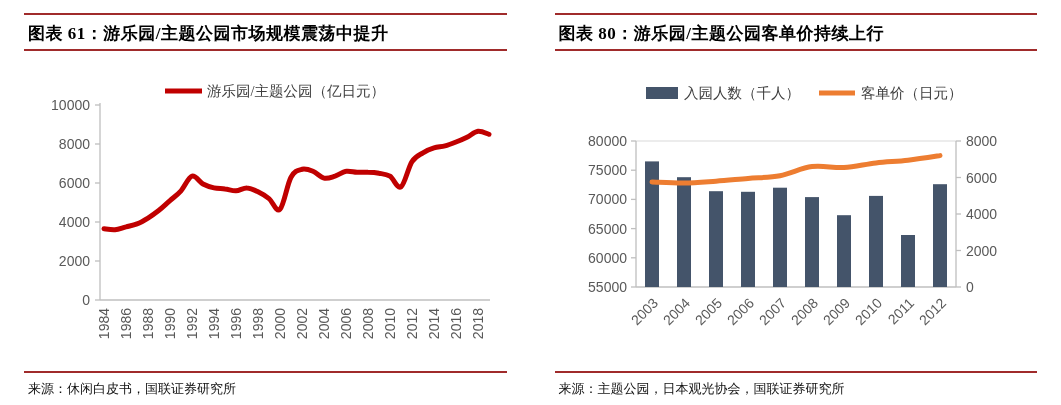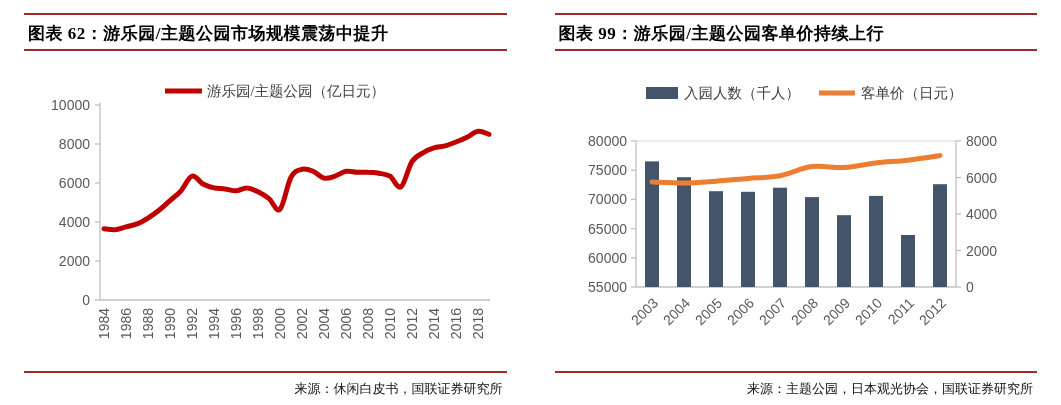--- a/index.html
+++ b/index.html
@@ -16,34 +16,34 @@
   .rule.bottom { margin-top:10px; }
   h2.fig-title {
     font-family:"Liberation Serif", serif;
     font-size:17px; font-weight:bold; color:#000;
     margin:7px 28px 4px 28px; letter-spacing:0.5px; white-space:nowrap;
   }
   .chart-host { width:530px; height:310px; }
   .chart-host svg { display:block; }
   p.source {
     font-family:"Liberation Serif", serif;
-    font-size:13px; color:#111; margin:7px 28px 0 28px;text-align:right;
+    font-size:13px; color:#111; margin:7px 28px 0 28px;
   }
   svg text { font-family:"Liberation Sans", sans-serif; }
   svg text.tick { fill:#595959; font-size:14px; }
   svg text.legend-label { font-family:"Liberation Serif", serif; fill:#3d3d3d; font-size:14.5px; }
 </style>
 </head>
 <body>
 
 <div class="page">
 
   <section class="panel">
     <div class="rule top"></div>
-    <h2 class="fig-title">图表 62：游乐园/主题公园市场规模震荡中提升</h2>
+    <h2 class="fig-title">图表 61：游乐园/主题公园市场规模震荡中提升</h2>
     <div class="rule under-title"></div>
     <div class="chart-host" id="chart0">
         <svg viewBox="0 0 530 310" width="530" height="310">
           <line x1="165" y1="40" x2="202" y2="40" stroke="#C00000" stroke-width="5"></line>
           <text x="207" y="45" class="legend-label">游乐园/主题公园（亿日元）</text>
           <line x1="100" y1="52" x2="100" y2="249" stroke="#BFBFBF" stroke-width="1.3"></line>
           <line x1="95" y1="249" x2="100" y2="249" stroke="#BFBFBF" stroke-width="1.3"></line>
           <text x="90" y="254" text-anchor="end" class="tick">0</text>
           <line x1="95" y1="210" x2="100" y2="210" stroke="#BFBFBF" stroke-width="1.3"></line>
           <text x="90" y="215" text-anchor="end" class="tick">2000</text>
@@ -76,21 +76,21 @@
           <text x="483" y="257" text-anchor="end" class="tick" transform="rotate(-90 483 257)">2018</text>
           <path d="M104 177.825C105.8 178.0,111.3 179.1,115.0 178.8C118.7 178.5,122.3 176.8,126.0 175.9C129.7 174.9,133.3 174.4,137.0 172.9C140.7 171.5,144.3 169.4,148.0 167.1C151.7 164.8,155.3 162.2,159.0 159.3C162.7 156.4,166.3 152.8,170.0 149.6C173.7 146.3,177.3 143.9,181.0 139.8C184.7 135.7,188.3 126.3,192.0 125.2C195.7 124.0,199.3 131.0,203.0 133.0C206.7 134.9,210.3 136.1,214.0 136.9C217.7 137.7,221.3 137.4,225.0 137.9C228.7 138.3,232.3 140.0,236.0 139.8C239.7 139.6,243.3 136.7,247.0 136.9C250.7 137.0,254.3 139.0,258.0 140.8C261.7 142.6,265.3 144.7,269.0 147.6C272.7 150.5,276.3 161.9,280.0 158.3C283.7 154.8,287.3 132.8,291.0 126.2C294.7 119.5,298.3 119.3,302.0 118.3C305.7 117.4,309.3 118.8,313.0 120.3C316.7 121.8,320.3 126.3,324.0 127.1C327.7 127.9,331.3 126.3,335.0 125.2C338.7 124.0,342.3 120.9,346.0 120.3C349.7 119.6,353.3 121.1,357.0 121.3C360.7 121.4,364.3 121.1,368.0 121.3C371.7 121.4,375.3 121.6,379.0 122.3C382.7 122.9,386.3 122.9,390.0 125.2C393.7 127.5,397.3 138.3,401.0 135.9C404.7 133.5,408.3 116.2,412.0 110.6C415.7 104.9,419.3 104.1,423.0 101.8C426.7 99.5,430.3 98.0,434.0 96.9C437.7 95.8,441.3 95.9,445.0 94.9C448.7 94.0,452.3 92.5,456.0 91.0C459.7 89.6,463.3 88.0,467.0 86.2C470.7 84.4,474.3 80.8,478.0 80.3C481.7 79.8,487.2 82.8,489.0 83.3" fill="none" stroke="#C00000" stroke-width="5" stroke-linecap="round" stroke-linejoin="round"></path>
         </svg>
       </div>
     <div class="rule bottom"></div>
     <p class="source">来源：休闲白皮书，国联证券研究所</p>
   </section>
 
   <section class="panel">
     <div class="rule top"></div>
-    <h2 class="fig-title">图表 99：游乐园/主题公园客单价持续上行</h2>
+    <h2 class="fig-title">图表 80：游乐园/主题公园客单价持续上行</h2>
     <div class="rule under-title"></div>
     <div class="chart-host" id="chart1">
         <svg viewBox="0 0 530 310" width="530" height="310">
           <rect x="115" y="36" width="32" height="12" fill="#44546A"></rect>
           <text x="153" y="47" class="legend-label">入园人数（千人）</text>
           <line x1="288" y1="42" x2="324" y2="42" stroke="#ED7D31" stroke-width="5"></line>
           <text x="330" y="47" class="legend-label">客单价（日元）</text>
           <line x1="105" y1="90" x2="425" y2="90" stroke="#D9D9D9" stroke-width="1"></line>
           <line x1="105" y1="90" x2="105" y2="236" stroke="#BFBFBF" stroke-width="1.3"></line>
           <line x1="425" y1="90" x2="425" y2="236" stroke="#BFBFBF" stroke-width="1.3"></line>

